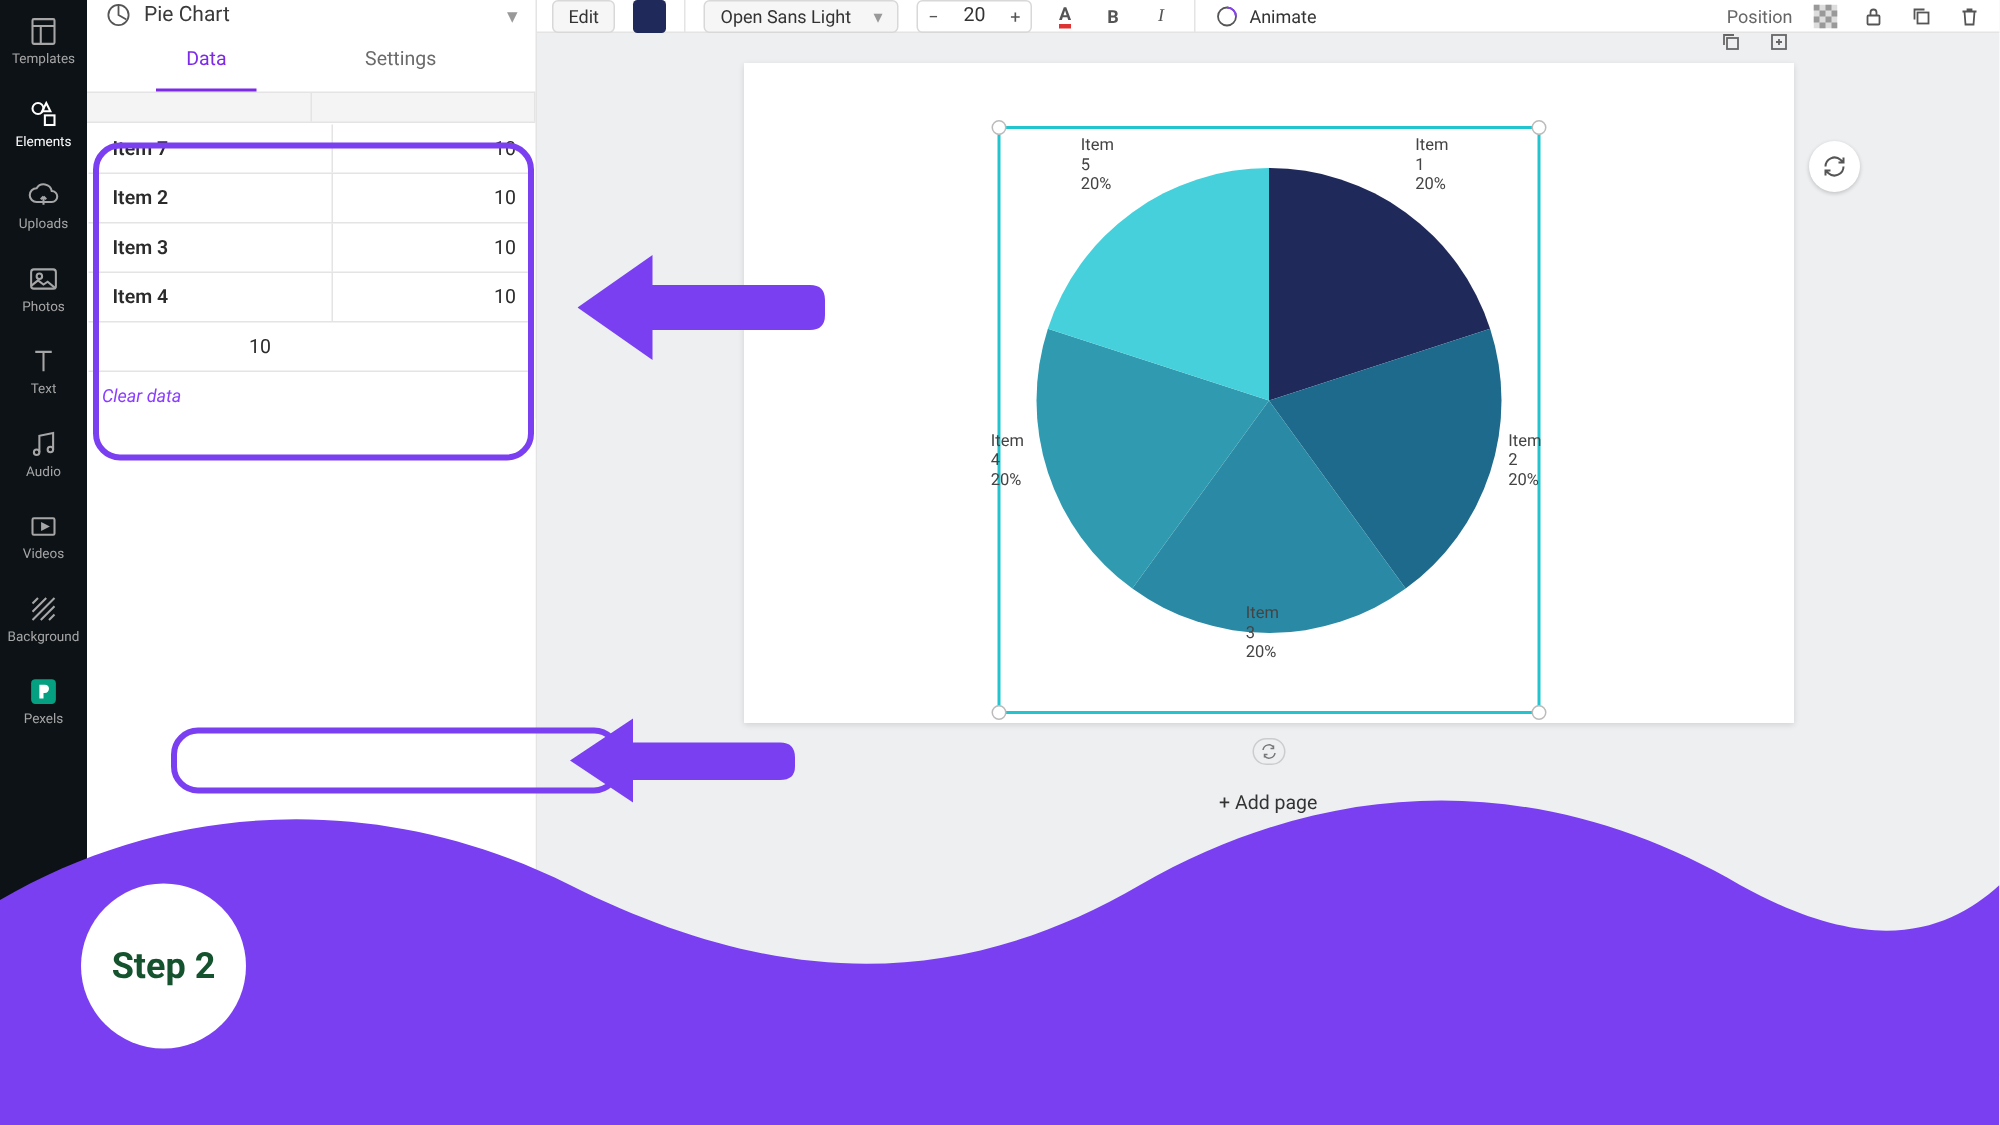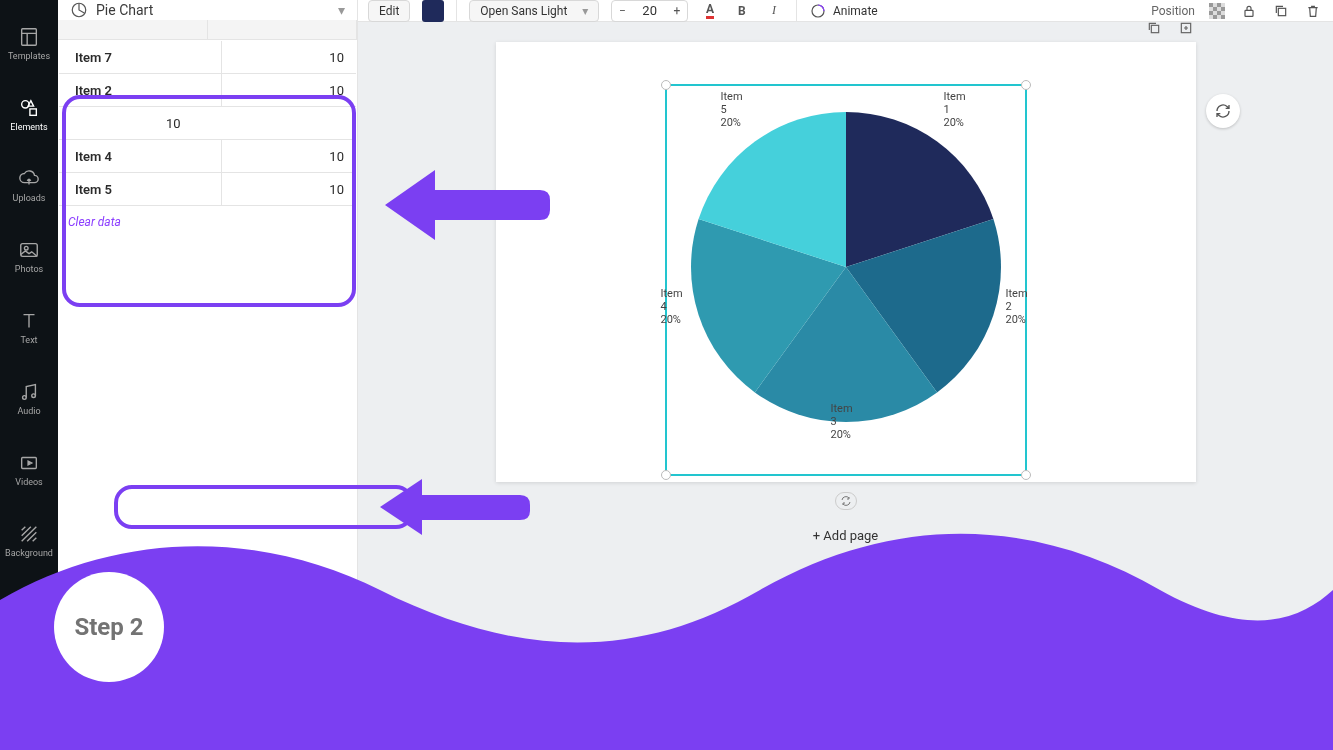--- a/index.html
+++ b/index.html
@@ -8,21 +8,21 @@
 .app { display: flex; width: 100%; height: 100%; position: relative; }
 
 
 .nav-rail {
   width: 58px; background: #0d1216; color: #a6a6a6;
   display: flex; flex-direction: column; align-items: center;
   padding-top: 0;
 }
 .nav-item {
   width: 100%; display: flex; flex-direction: column; align-items: center;
-  padding: 10px 0; gap: 3px; cursor: pointer; font-size: 9px; margin-top: 16px;
+  padding: 10px 0; gap: 3px; cursor: pointer; font-size: 9px;
 }
 .nav-item.active { color: #fff; }
 .nav-ico { width: 22px; height: 22px; display: flex; align-items: center; justify-content: center; }
 
 
 .side-panel {
   width: 300px; background: #fff; border-right: 1px solid #e4e4e4;
   display: flex; flex-direction: column; position: relative;
 }
 .chart-type-row {
@@ -75,21 +75,21 @@
 
 .add-page { margin-top:14px; color:#333; font-size:13px; display:flex; align-items:center; gap:6px; cursor:pointer;}
 .refresh-pill { width:22px; height:18px; border:1px solid #ccc; border-radius:10px; display:flex; align-items:center; justify-content:center; margin-bottom:4px;}
 
 .zoom-bar { height:34px; background:#fff; border-top:1px solid #e4e4e4; display:flex; align-items:center; justify-content:flex-end; padding:0 24px; color:#333; font-size:13px; gap:8px;}
 .zoom-bar .notes { margin-right:auto; display:flex; gap:8px; align-items:center; color:#555; margin-left:10px;}
 
 
 .wave-overlay { position:absolute; left:0; right:0; bottom:0; height:230px; z-index:60; pointer-events:none;}
 .wave-overlay svg.wave { position:absolute; top:0; left:0; width:100%; height:100%; }
-.step-badge { position:absolute; left:54px; bottom:68px; width:110px; height:110px; border-radius:50%; background:#fff; display:flex; align-items:center; justify-content:center; color:#737373; font-weight:700; font-size:24px; z-index:61;}
+.step-badge { position:absolute; left:54px; bottom:51px; width:110px; height:110px; border-radius:50%; background:#fff; display:flex; align-items:center; justify-content:center; color:#14532d; font-weight:700; font-size:24px; z-index:61;}
 .step-text { position:absolute; left:210px; right:30px; bottom:50px; color:#fff; font-weight:600; font-size:28px; line-height:40px; z-index:61;}
 
 
 svg { display:block; }
 </style>
 </head>
 <body>
 
 <div class="app">
 
@@ -183,44 +183,48 @@
       <span>
           <svg width="18" height="18" viewBox="0 0 24 24" fill="none" stroke="#555" stroke-width="1.6">
             <circle cx="12" cy="12" r="9"></circle>
             <path d="M12 3v9l7 4"></path>
           </svg>
         </span>
       <span>Pie Chart</span>
       <span style="margin-left:auto;color:#999">▾</span>
     </div>
 
+    <div class="panel-tabs">
+      <div class="panel-tab active">Data</div>
+      <div class="panel-tab">Settings</div>
+    </div>
 
     <div class="sheet-header">
         <div></div>
         <div></div>
       </div>
 
     <div class="data-grid" id="data-grid">
         <div class="data-row">
           <div class="c1">Item 7</div>
           <div class="c2">10</div>
         </div>
         <div class="data-row">
           <div class="c1">Item 2</div>
           <div class="c2">10</div>
         </div>
         <div class="data-row">
+          <div class="c1">Item 3</div>
           <div class="c2">10</div>
         </div>
         <div class="data-row">
           <div class="c1">Item 4</div>
           <div class="c2">10</div>
         </div>
         <div class="data-row">
-          <div class="c1">Item 5</div>
           <div class="c2">10</div>
         </div>
       </div>
     <div class="clear-data">Clear data</div>
 
     <div class="spacer-flex"></div>
     <div class="scroll-stub">
         <span>◂</span>
         <span>▸</span>
       </div>

